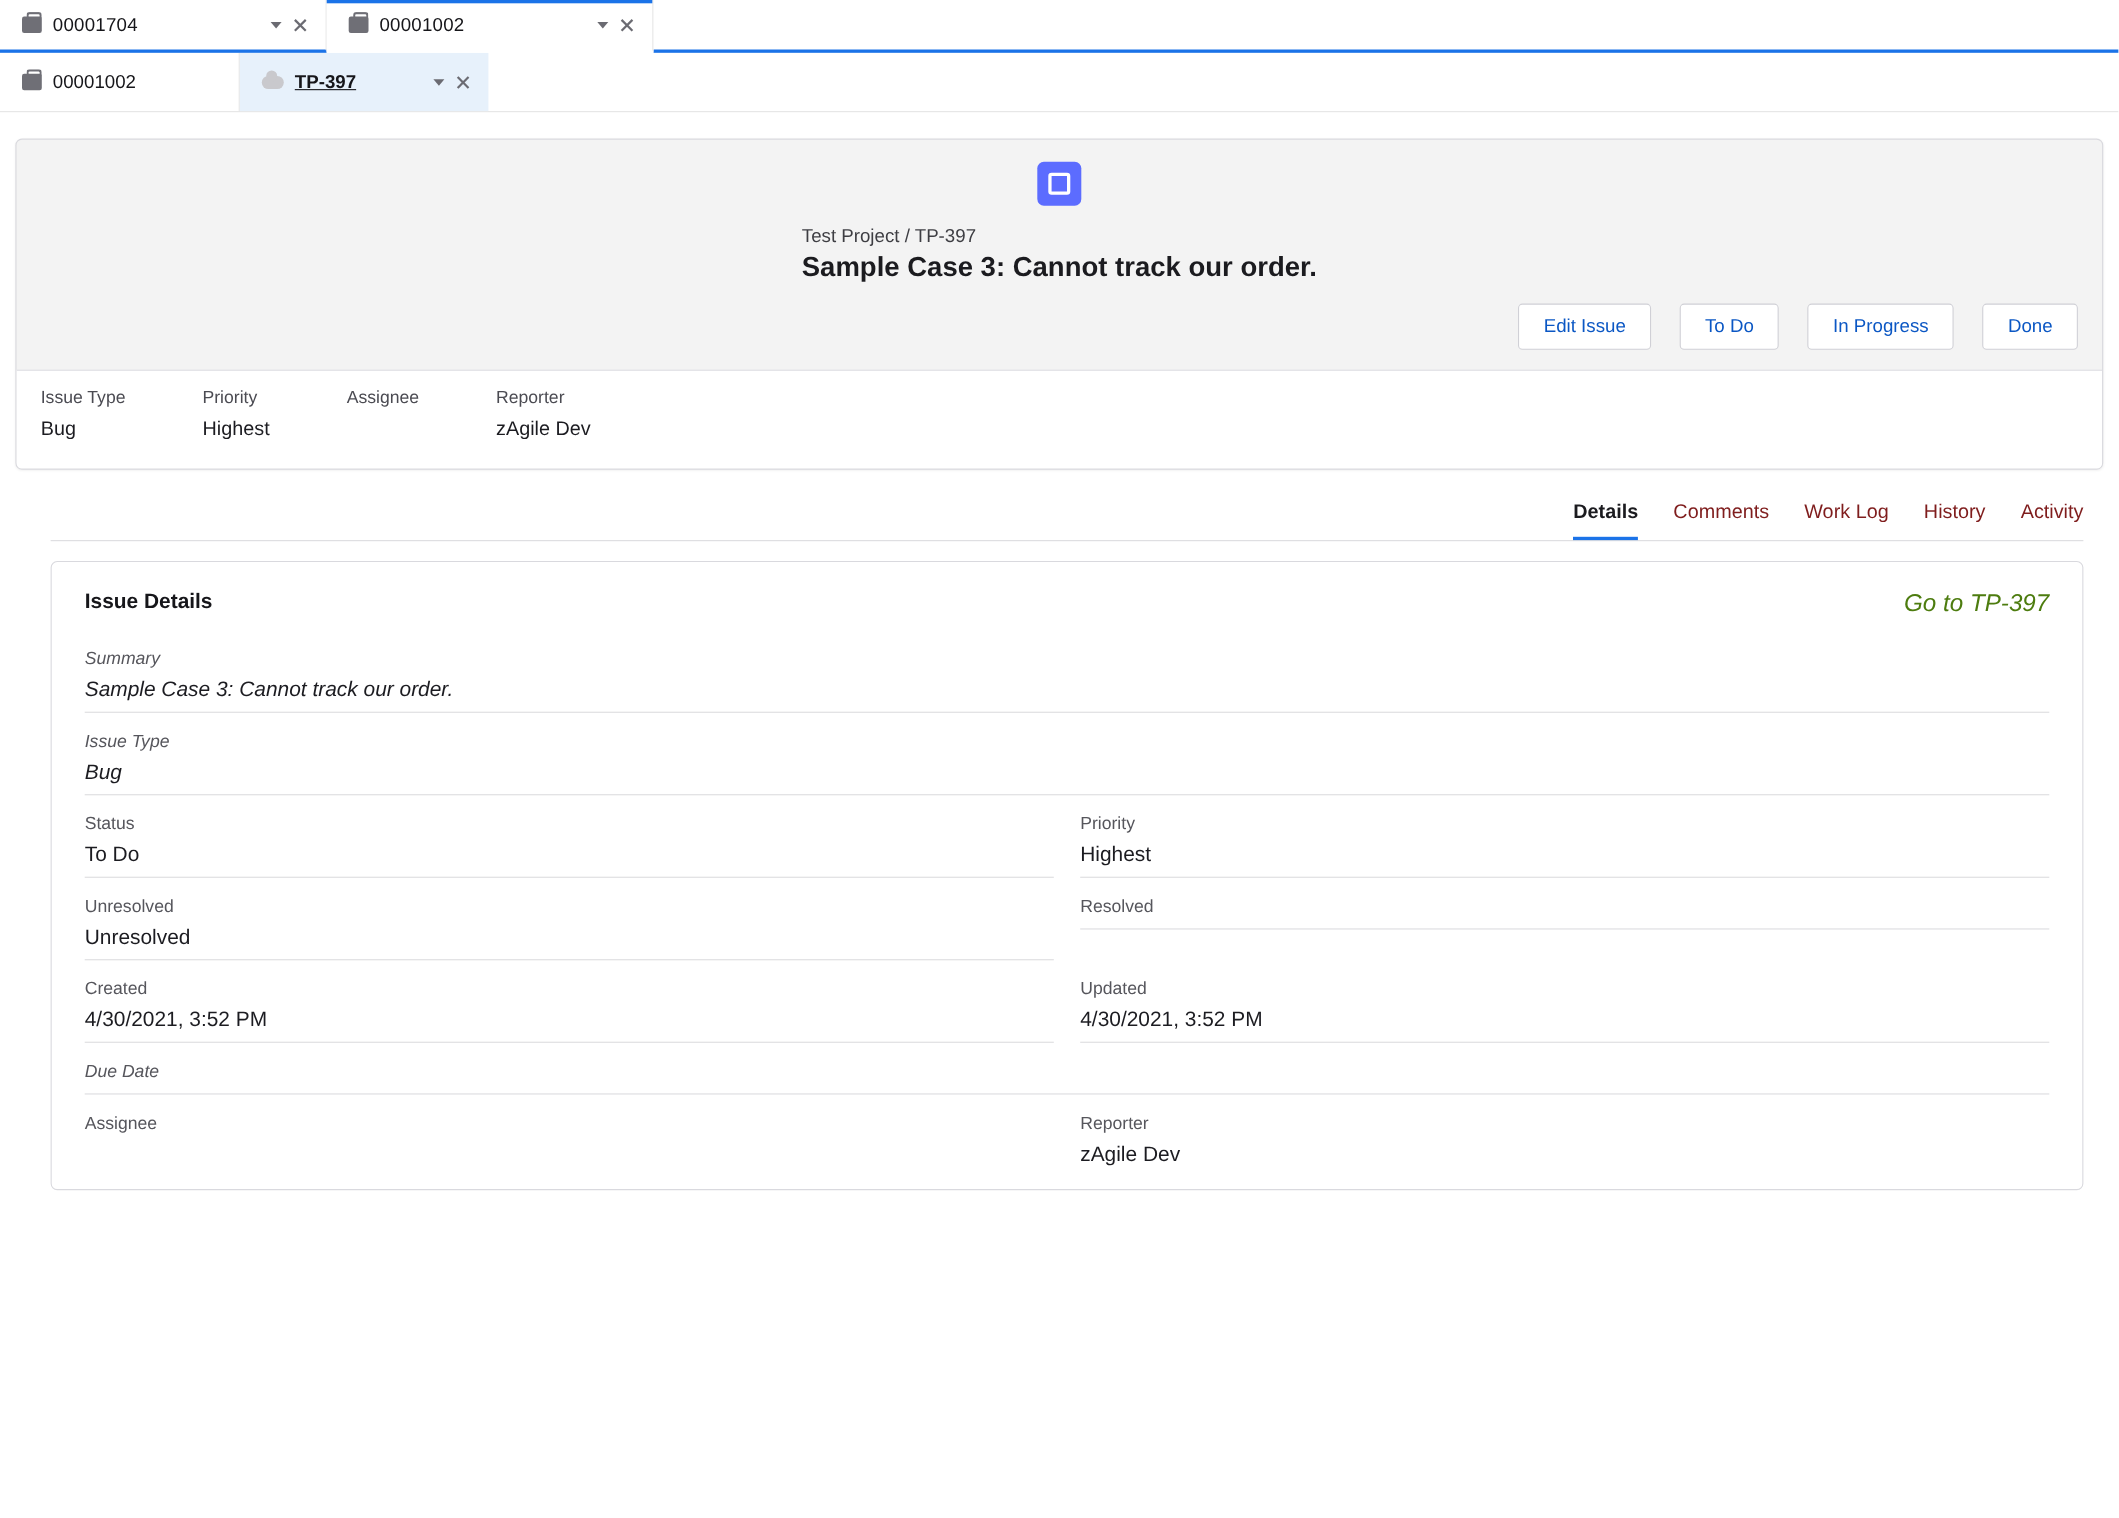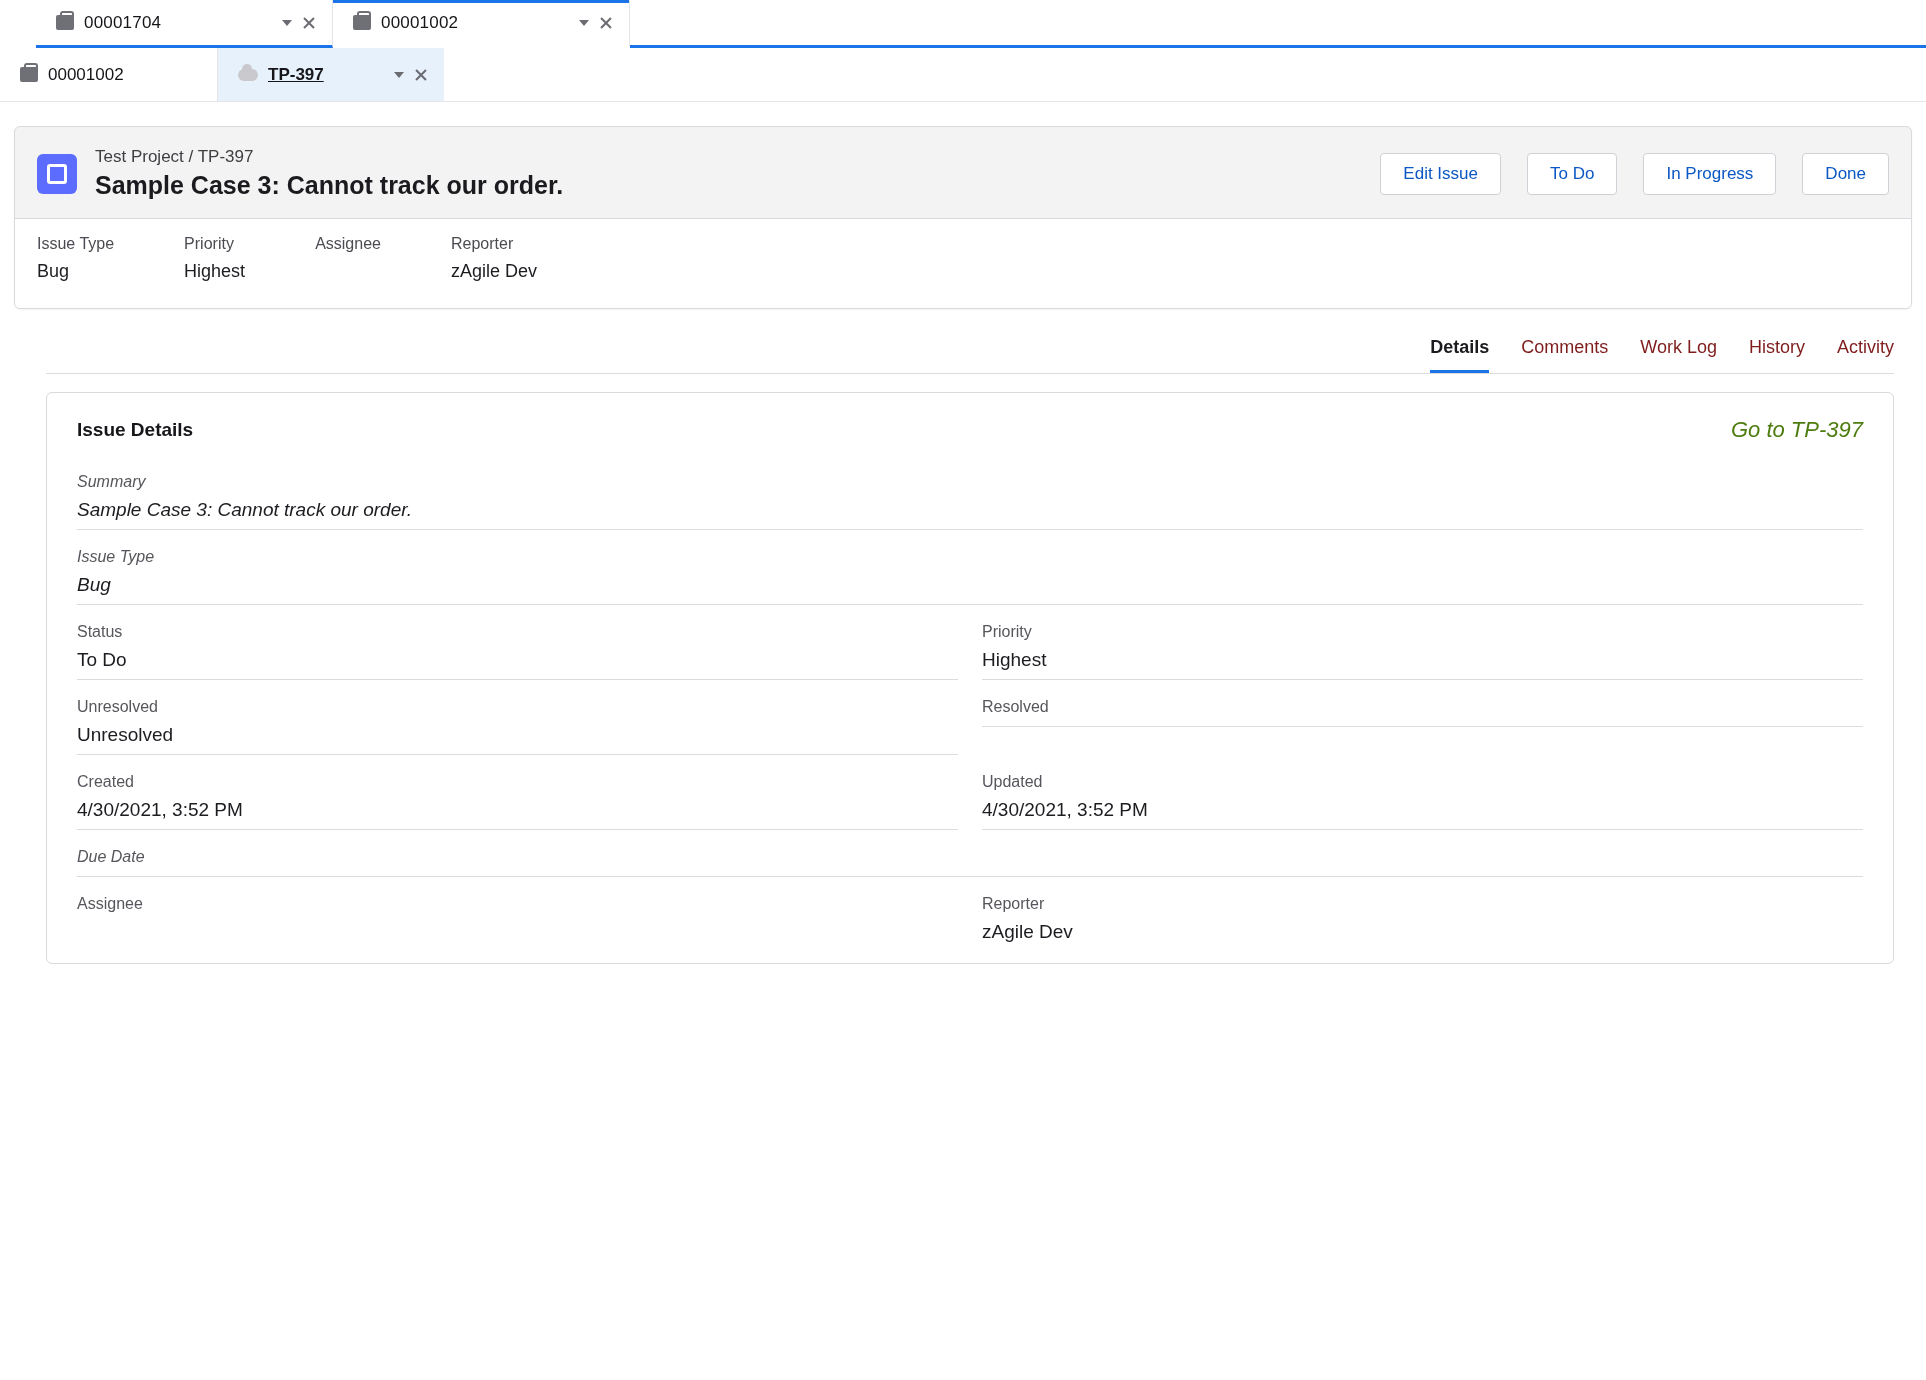--- a/index.html
+++ b/index.html
@@ -9,21 +9,20 @@
       color: #16161a;
       font-size: 14px;
     }
 
     
     .primary-tabs {
       display: flex;
       align-items: stretch;
       height: 48px;
       position: relative;
-      padding-left: 36px;
     }
     .primary-tab {
       display: flex;
       align-items: center;
       gap: 10px;
       padding: 0 16px 0 20px;
       width: 297px;
       border-right: 1px solid #e5e5e5;
       position: relative;
       cursor: pointer;
@@ -76,20 +75,21 @@
     
     .page { padding:24px 14px; }
     .card {
       border:1px solid #d9d9de; border-radius:6px; background:#f3f3f3;
       box-shadow:0 1px 2px rgba(0,0,0,.05);
       overflow:hidden;
     }
     .card-head {
       display:flex; align-items:center; gap:18px;
       padding:20px 22px 18px 22px;
+      flex-direction:column;
     }
     .issue-icon {
       width:40px;height:40px;border-radius:6px;background:#5c6cff;
       display:flex;align-items:center;justify-content:center;
     }
     .issue-icon-inner{
       width:20px;height:20px;border:3px solid #fff;border-radius:3px;
     }
     .breadcrumb { font-size:17px; color:#3e3e43; margin-bottom:4px; }
     .issue-title { font-size:25px; font-weight:700; color:#1b1b1f; }

